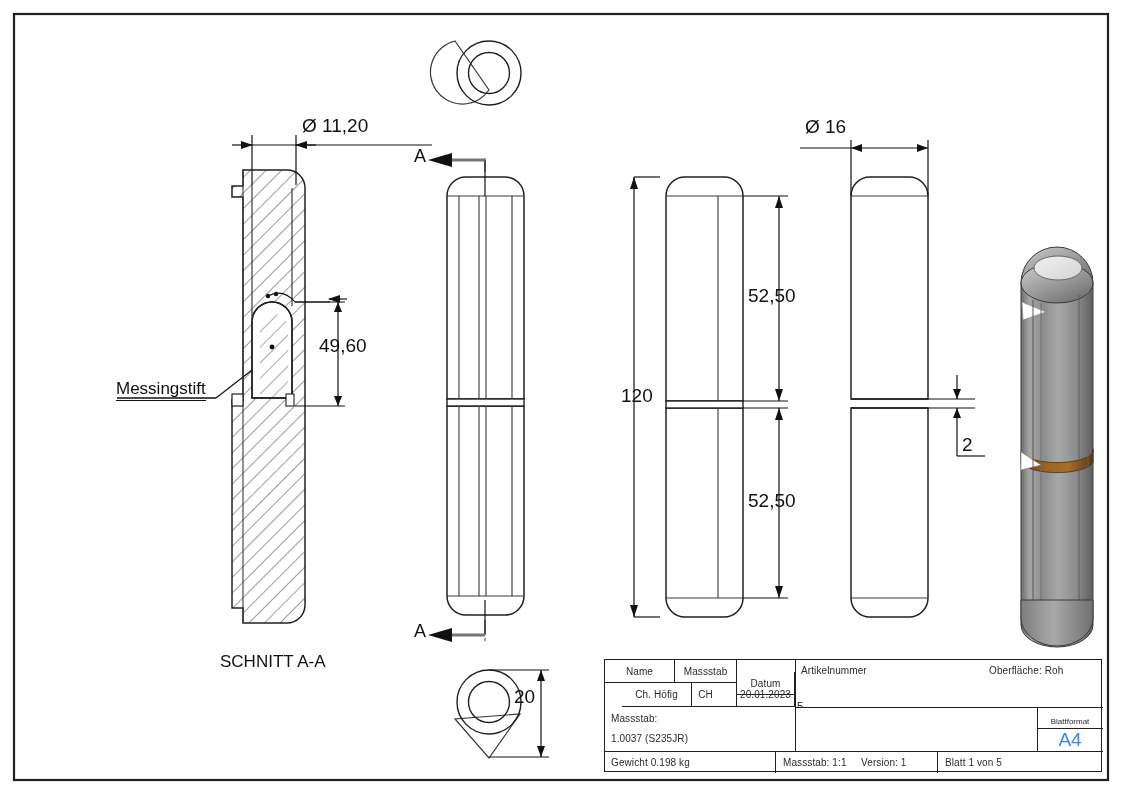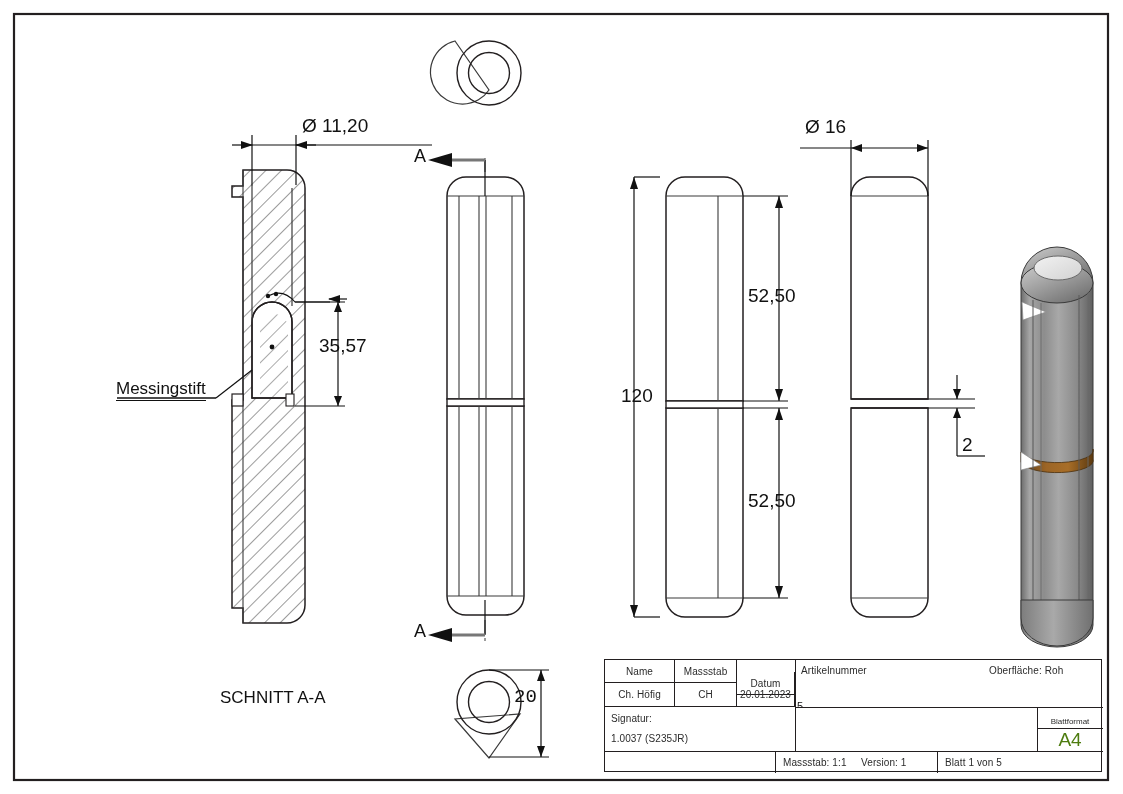--- a/index.html
+++ b/index.html
@@ -55,21 +55,21 @@
     color: #111;
     letter-spacing: -0.2px;
     font-family: "Liberation Sans", sans-serif;
   }
   .artnum-prefix {
     font-size: 11px;
     position: relative;
     top: 4px;
     margin-right: -1px;
   }
-  .a4 { font-size: 19px; color:#4d7c0f; }
+  .a4 { font-size: 19px; color:#3b82f6; }
 
   
   .dim {
     position: absolute;
     font-size: 19px;
     color: #111;
     white-space: nowrap;
     font-family: "Liberation Sans", sans-serif;
   }
   .lbl {
@@ -349,79 +349,80 @@
       <line x1="489" y1="670" x2="549" y2="670"></line>
       <line x1="489" y1="757" x2="549" y2="757"></line>
       <line x1="541" y1="670" x2="541" y2="757"></line>
       <path d="M 537,681 L 541,670 L 545,681 Z" fill="#111" stroke="none"></path>
       <path d="M 537,746 L 541,757 L 545,746 Z" fill="#111" stroke="none"></path>
     </g>
   </svg>
 
   <div class="dim" style="left:302px; top:115px;">Ø 11,20</div>
 
-  <div class="dim" style="left:319px; top:335px;">35,57</div>
+  <div class="dim" style="left:319px; top:335px;">49,60</div>
 
   <div class="lbl lbl-underline" style="left:116px; top:379px;">Messingstift</div>
 
-  <div class="caption" style="left:220px; top:652px;margin-top:36px;">SCHNITT A-A</div>
+  <div class="caption" style="left:220px; top:652px;">SCHNITT A-A</div>
 
   <div class="secletter" style="left:414px; top:146px;">A</div>
   <div class="secletter" style="left:414px; top:621px;">A</div>
 
   <div class="dim" style="left:805px; top:116px;">Ø 16</div>
 
   <div class="dim" style="left:621px; top:385px;">120</div>
 
   <div class="dim" style="left:748px; top:285px;">52,50</div>
 
   <div class="dim" style="left:748px; top:490px;">52,50</div>
 
   <div class="dim" style="left:962px; top:434px;">2</div>
 
-  <div class="dim" style="left:514px; top:686px;font-family:Liberation Mono, monospace;">20</div>
+  <div class="dim" style="left:514px; top:686px;">20</div>
 
   <div id="title-block">
 
     <div class="tb-cell tb-center bd-r bd-b tb-small" style="left:0; top:0; width:70px; height:23px;">Name</div>
     <div class="tb-cell tb-center bd-r bd-b tb-small" style="left:70px; top:0; width:62px; height:23px;">Massstab</div>
     <div class="tb-cell tb-center bd-r bd-b tb-small" style="left:132px; top:12px; width:58px; height:23px;">Datum</div>
     <div class="tb-cell tb-small" style="left:190px; top:0; width:150px; height:20px;">Artikelnummer</div>
     <div class="tb-cell tb-small" style="left:378px; top:0; width:130px; height:20px;">Oberfläche:  Roh</div>
 
-    <div class="tb-cell tb-center bd-r bd-b tb-small" style="left:0; top:23px; width:70px; height:24px;text-align:center;">Ch. Höfig</div>
+    <div class="tb-cell tb-center bd-r bd-b tb-small" style="left:17px; top:23px; width:70px; height:24px;text-align:center;">Ch. Höfig</div>
     <div class="tb-cell tb-center bd-r bd-b tb-small" style="left:70px; top:23px; width:62px; height:24px;">CH</div>
     <div class="tb-cell tb-center bd-r bd-b tb-small" style="left:132px; top:23px; width:58px; height:24px;">20.01.2023</div>
 
     <div class="tb-cell" style="left:186px; top:14px; width:300px; height:34px; align-items:flex-end;">
       <span class="artnum artnum-prefix">5</span>
     </div>
 
     <div style="position:absolute; left:190px; top:0; width:0; height:47px;
                 border-left:1.3px solid #231f20;"></div>
 
     <div style="position:absolute; left:190px; top:47px; width:308px; height:0;
                 border-top:1.3px solid #231f20;"></div>
 
-    <div class="tb-cell tb-small" style="left:0; top:49px; width:170px; height:18px;">Signatur:</div>
+    <div class="tb-cell tb-small" style="left:0; top:49px; width:170px; height:18px;">Massstab:</div>
     <div class="tb-cell tb-small" style="left:0; top:68px; width:170px; height:20px;">1.0037 (S235JR)</div>
 
     <div style="position:absolute; left:190px; top:47px; width:0; height:44px;
                 border-left:1.3px solid #231f20;"></div>
 
     <div style="position:absolute; left:432px; top:47px; width:0; height:44px;
                 border-left:1.3px solid #231f20;"></div>
     <div class="tb-cell tb-center tb-tiny" style="left:432px; top:49px; width:66px; height:24px;">Blattformat</div>
     <div style="position:absolute; left:432px; top:68px; width:66px; height:0;
                 border-top:1.3px solid #231f20;"></div>
     <div class="tb-cell tb-center a4" style="left:432px; top:69px; width:66px; height:22px;">A4</div>
 
     <div style="position:absolute; left:0; top:91px; width:498px; height:0;
                 border-top:1.3px solid #231f20;"></div>
 
+    <div class="tb-cell tb-small" style="left:0; top:92px; width:170px; height:21px;">Gewicht 0.198 kg</div>
     <div style="position:absolute; left:170px; top:91px; width:0; height:22px;
                 border-left:1.3px solid #231f20;"></div>
     <div class="tb-cell tb-small" style="left:172px; top:92px; width:80px; height:21px;">Massstab: 1:1</div>
     <div class="tb-cell tb-small" style="left:250px; top:92px; width:80px; height:21px;">Version: 1</div>
     <div style="position:absolute; left:332px; top:91px; width:0; height:22px;
                 border-left:1.3px solid #231f20;"></div>
     <div class="tb-cell tb-small" style="left:334px; top:92px; width:120px; height:21px;">Blatt 1 von 5</div>
   </div>
 
 </div>

